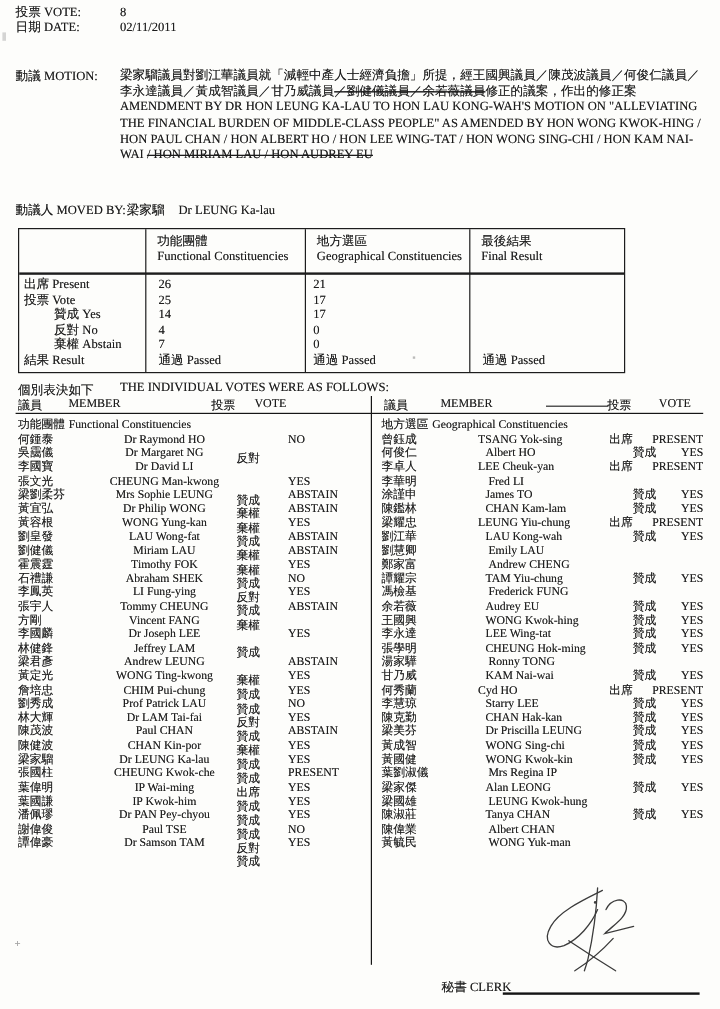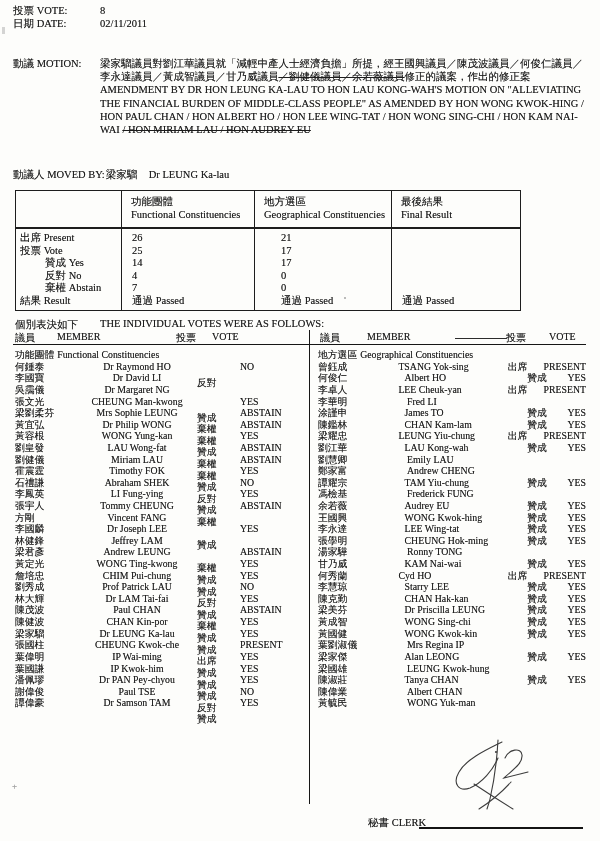--- a/index.html
+++ b/index.html
@@ -21,21 +21,21 @@
   
   .sum{position:absolute;left:15px;top:190px;width:504px;height:119px;border:1.5px solid #1d1d1d;}
   .sum .vline{position:absolute;top:0;bottom:0;width:1.4px;background:#1d1d1d;}
   .sum .hline{position:absolute;left:0;right:0;top:36px;height:2.2px;background:#1d1d1d;}
   .sum .h{position:absolute;top:5px;font-size:10.5px;line-height:12.8px;white-space:nowrap;}
   .sum-rows{position:absolute;left:0;top:41px;width:100%;}
   .sum-rows .row{display:flex;font-size:10.5px;line-height:12.5px;height:12.5px;white-space:nowrap;font-family:Liberation Serif, serif;}
   .c-label{width:105px;box-sizing:border-box;padding-left:4px;}
   .row.indent .c-label{padding-left:29px;}
   .c-fc{width:133px;box-sizing:border-box;padding-left:11px;}
-  .c-gc{width:137px;box-sizing:border-box;padding-left:27px;}
+  .c-gc{width:137px;box-sizing:border-box;padding-left:7px;}
   .c-final{box-sizing:border-box;padding-left:11px;}
   
   .intro-zh{position:absolute;left:15px;top:318px;font-size:10.5px;}
   .intro-en{position:absolute;left:100px;top:318px;font-size:10.5px;}
   .ih{position:absolute;top:331px;font-size:10px;white-space:nowrap;}
   .h-underline{position:absolute;left:13px;top:344px;width:573px;height:1.3px;background:#161616;}
   .v-divider{position:absolute;left:309px;top:330px;width:1.3px;height:474px;background:#161616;}
   .mlist{position:absolute;top:349px;font-size:9.8px;line-height:11.6px;}
   .mlist .group{height:11.7px;white-space:nowrap;}
   .mlist .g-zh{margin-right:3px;}
@@ -162,28 +162,28 @@
       <span class="g-zh">功能團體</span><span class="g-en">Functional Constituencies</span>
     </div>
     <div>
         <div class="m-row">
           <span class="c-name_zh">何鍾泰</span>
           <span class="c-name_en">Dr Raymond HO</span>
           <span class="c-vote_zh">反對</span>
           <span class="c-vote_en">NO</span>
         </div>
         <div class="m-row">
+          <span class="c-name_zh">吳靄儀</span>
+          <span class="c-name_en">Dr Margaret NG</span>
+          <span class="c-vote_zh"></span>
+          <span class="c-vote_en"></span>
+        </div>
+        <div class="m-row">
           <span class="c-name_zh">李國寶</span>
           <span class="c-name_en">Dr David LI</span>
-          <span class="c-vote_zh"></span>
-          <span class="c-vote_en"></span>
-        </div>
-        <div class="m-row">
-          <span class="c-name_zh">吳靄儀</span>
-          <span class="c-name_en">Dr Margaret NG</span>
           <span class="c-vote_zh"></span>
           <span class="c-vote_en"></span>
         </div>
         <div class="m-row">
           <span class="c-name_zh">張文光</span>
           <span class="c-name_en">CHEUNG Man-kwong</span>
           <span class="c-vote_zh">贊成</span>
           <span class="c-vote_en">YES</span>
         </div>
         <div class="m-row">

